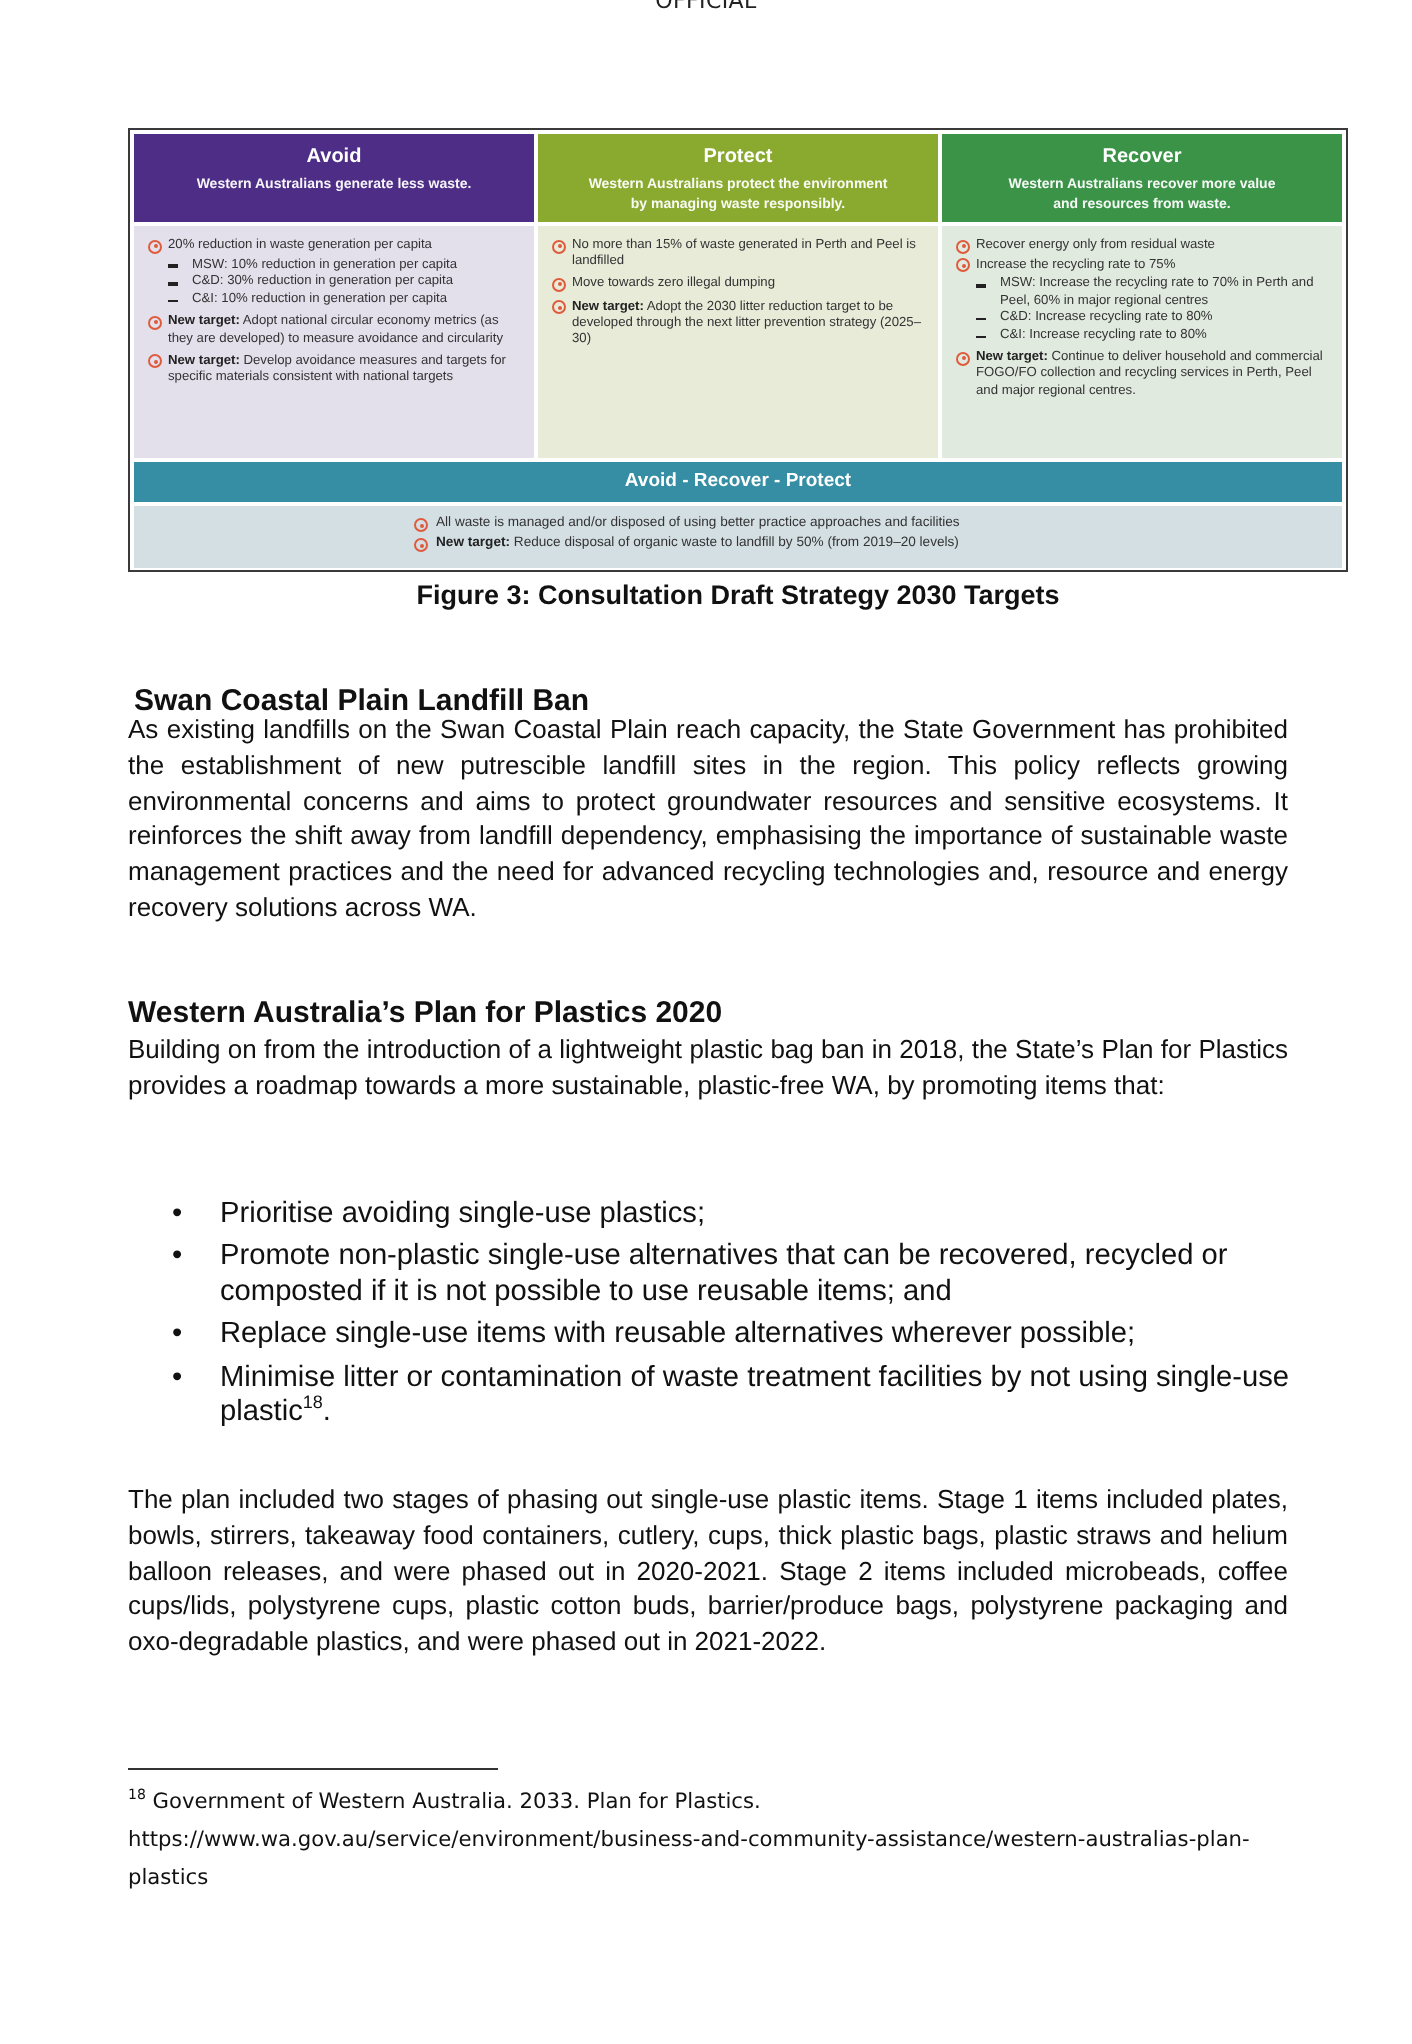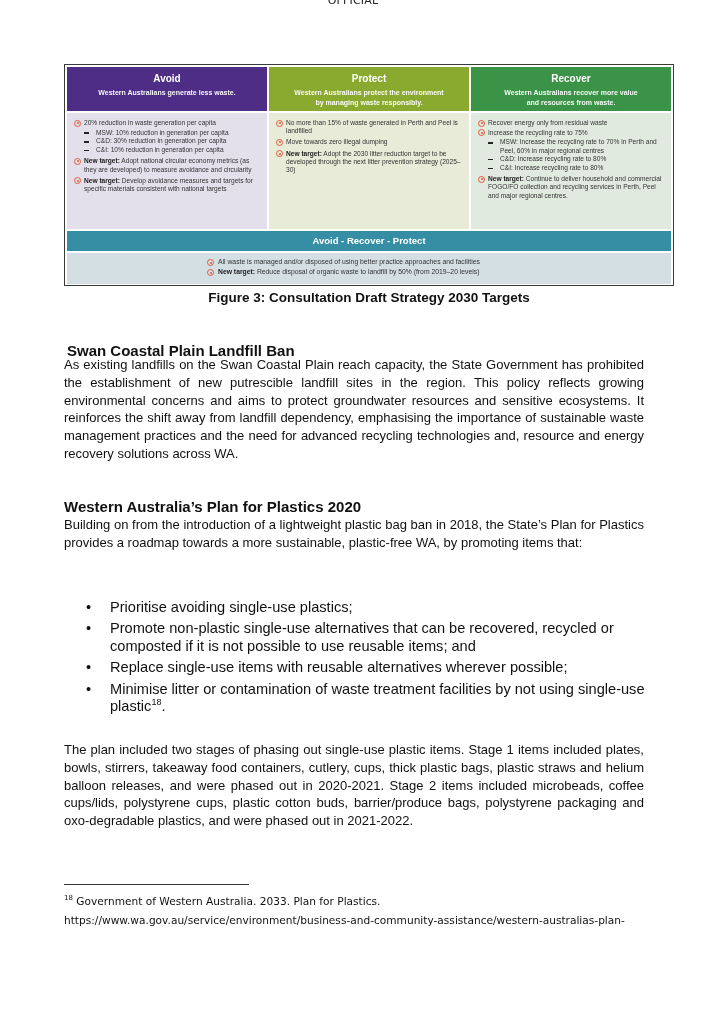--- a/index.html
+++ b/index.html
@@ -162,13 +162,14 @@
   <li>Replace single-use items with reusable alternatives wherever possible;</li>
   <li><span>Minimise litter or contamination of waste treatment facilities by not using single-use plastic</span><sup>18</sup><span>.</span></li>
 </ul>
 
 <div class="para" style="top:741px;">The plan included two stages of phasing out single-use plastic items. Stage 1 items included plates, bowls, stirrers, takeaway food containers, cutlery, cups, thick plastic bags, plastic straws and helium balloon releases, and were phased out in 2020-2021. Stage 2 items included microbeads, coffee cups/lids, polystyrene cups, plastic cotton buds, barrier/produce bags, polystyrene packaging and oxo-degradable plastics, and were phased out in 2021-2022.</div>
 
 <div class="fn-rule"></div>
 <div class="footnote">
   <div><sup>18</sup><span> Government of Western Australia. 2033. Plan for Plastics.</span></div>
   <div>https://www.wa.gov.au/service/environment/business-and-community-assistance/western-australias-plan-</div>
+  <div>plastics</div>
 </div>
 
 </body></html>

